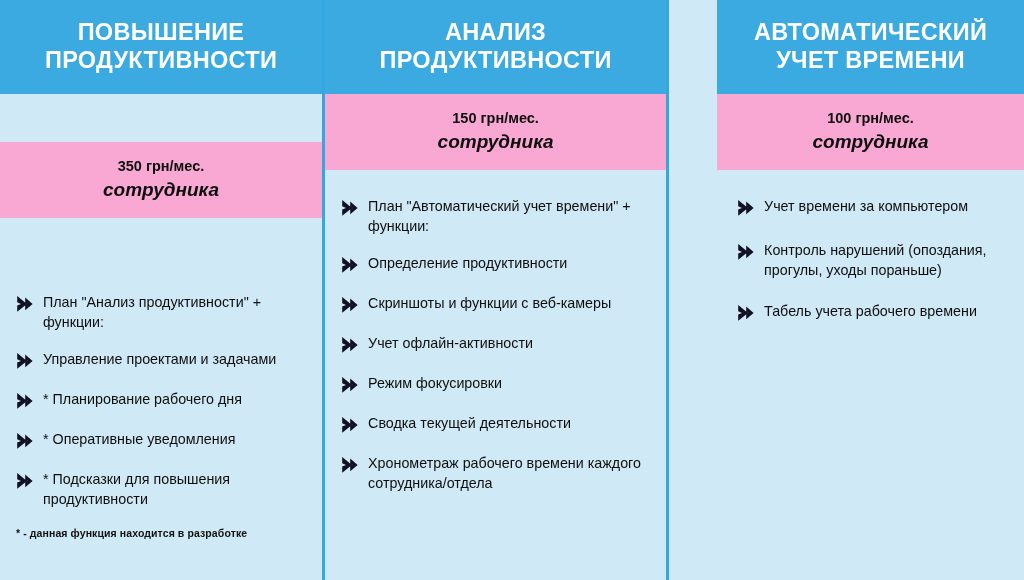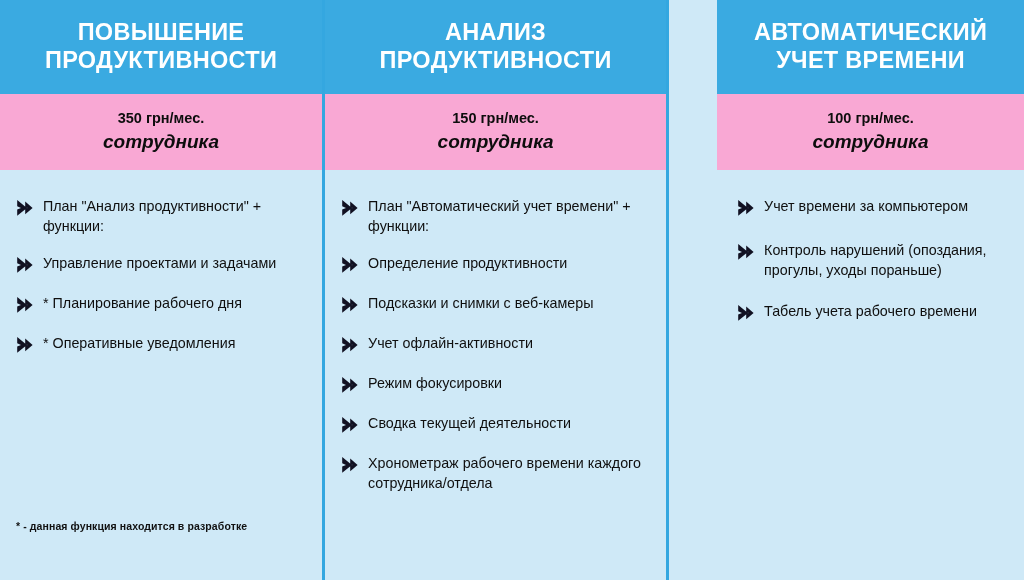--- a/index.html
+++ b/index.html
@@ -26,21 +26,21 @@
   }
 
   .plan-column {
     position: relative;
     display: flex;
     flex-direction: column;
     background: #cfe9f7;
     box-sizing: border-box;
     overflow: hidden;
   }
-  .plan-column.col-1 { width: 340px; }
+  .plan-column.col-1 { width: 340px; gap: 48px; }
   .plan-column.col-2 { width: 360px; }
   .plan-column.col-3 { width: 324px; margin-left: 48px; }
 
   .col-divider {
     width: 3px;
     flex: 0 0 3px;
     background: #34a7e0;
     align-self: stretch;
   }
 
@@ -186,20 +186,28 @@
           <span class="feature-text"> * Планирование рабочего дня</span>
         </li>
         <li class="feature-item">
           <span class="bullet-icon">
             <svg width="22" height="22" viewBox="0 0 22 22" aria-hidden="true">
                 <path d="M3.2 3.0 L12.9 10.9 L3.2 18.8 L3.2 12.6 L7.0 10.9 L3.2 9.2 Z M11.2 4.6 L18.6 10.9 L11.2 17.2 L11.2 11.6 L13.8 10.9 L11.2 10.2 Z" fill="#111122"></path>
               </svg>
           </span>
           <span class="feature-text">* Оперативные уведомления</span>
         </li>
+        <li class="feature-item">
+          <span class="bullet-icon">
+            <svg width="22" height="22" viewBox="0 0 22 22" aria-hidden="true">
+                <path d="M3.2 3.0 L12.9 10.9 L3.2 18.8 L3.2 12.6 L7.0 10.9 L3.2 9.2 Z M11.2 4.6 L18.6 10.9 L11.2 17.2 L11.2 11.6 L13.8 10.9 L11.2 10.2 Z" fill="#111122"></path>
+              </svg>
+          </span>
+          <span class="feature-text">* Подсказки для повышения продуктивности</span>
+        </li>
       </ul>
       <div class="plan-footnote">*  - данная функция находится в разработке</div>
     </div>
   </div>
 
   <div class="col-divider"></div>
 
   <div class="plan-column col-2">
     <div class="plan-header">
       <div class="plan-header-title">АНАЛИЗ
@@ -226,21 +234,21 @@
               </svg>
           </span>
           <span class="feature-text">Определение продуктивности</span>
         </li>
         <li class="feature-item">
           <span class="bullet-icon">
             <svg width="22" height="22" viewBox="0 0 22 22" aria-hidden="true">
                 <path d="M3.2 3.0 L12.9 10.9 L3.2 18.8 L3.2 12.6 L7.0 10.9 L3.2 9.2 Z M11.2 4.6 L18.6 10.9 L11.2 17.2 L11.2 11.6 L13.8 10.9 L11.2 10.2 Z" fill="#111122"></path>
               </svg>
           </span>
-          <span class="feature-text">Подсказки и снимки с веб-камеры</span>
+          <span class="feature-text">Скриншоты и функции с веб-камеры</span>
         </li>
         <li class="feature-item">
           <span class="bullet-icon">
             <svg width="22" height="22" viewBox="0 0 22 22" aria-hidden="true">
                 <path d="M3.2 3.0 L12.9 10.9 L3.2 18.8 L3.2 12.6 L7.0 10.9 L3.2 9.2 Z M11.2 4.6 L18.6 10.9 L11.2 17.2 L11.2 11.6 L13.8 10.9 L11.2 10.2 Z" fill="#111122"></path>
               </svg>
           </span>
           <span class="feature-text">Учет офлайн-активности</span>
         </li>
         <li class="feature-item">

